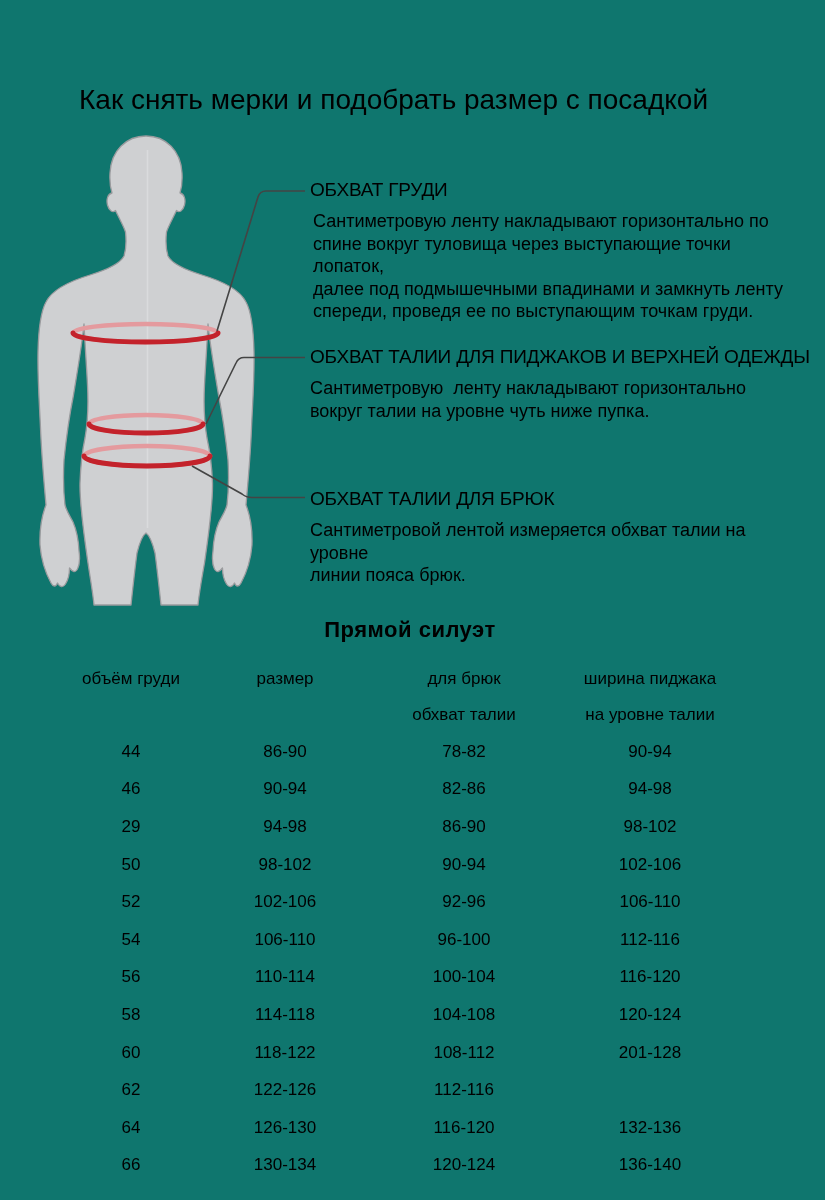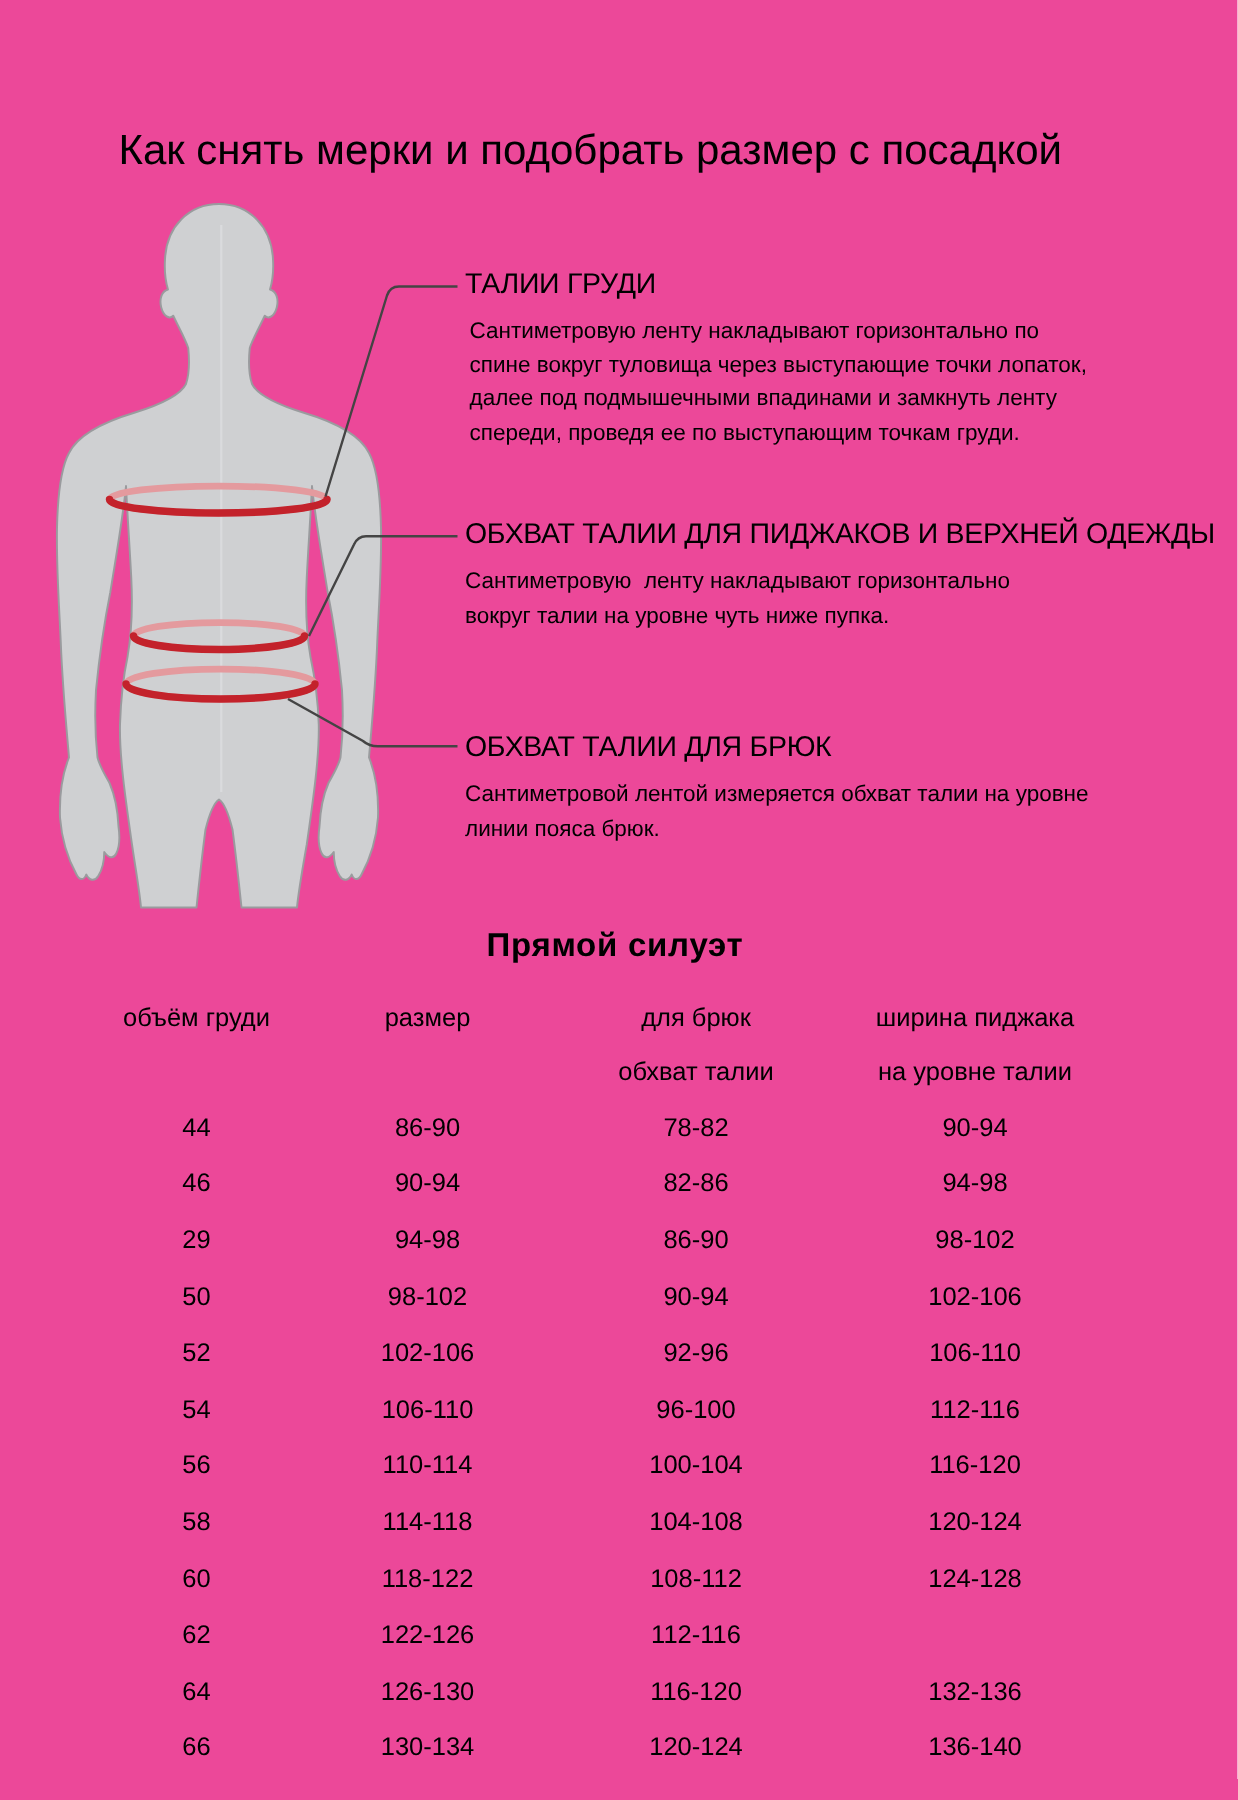--- a/index.html
+++ b/index.html
@@ -1,27 +1,27 @@
 <!DOCTYPE html>
 <html><head>
 <meta charset="utf-8">
 <style>
   html,body{margin:0;padding:0;background:#fff;}
   .canvas{
-    position:relative;width:825px;height:1200px;background:#ec4899;
+    position:relative;width:825px;height:1200px;background:#0f766e;
     font-family:"Liberation Sans",sans-serif;color:#000;overflow:hidden;
   }
   .page-title{
     position:absolute;left:79px;top:84px;font-size:28px;font-weight:400;
     letter-spacing:0;white-space:nowrap;
   }
   .diagram-svg{position:absolute;left:0;top:0;}
   .measure{position:absolute;left:310px;width:480px;}
   .m-head{font-size:19px;line-height:23px;letter-spacing:-0.2px;white-space:nowrap;}
-  .m-body{margin-top:9px;font-size:15px;line-height:22.5px;white-space:pre-wrap;}
+  .m-body{margin-top:9px;font-size:18px;line-height:22.5px;white-space:pre-wrap;}
   .m-body.indent{padding-left:3px;}
   .tbl-title{
     position:absolute;left:80px;top:617px;width:660px;text-align:center;
     font-size:22px;font-weight:700;letter-spacing:0.5px;
   }
   .tbl{position:absolute;left:80px;top:661px;width:680px;}
   .thead,.trow{display:grid;grid-template-columns:102px 206px 152px 220px;}
   .hcell{text-align:center;font-size:17px;line-height:36px;height:72px;}
   .trow{height:37.6px;align-items:center;}
   .cell{text-align:center;font-size:17px;}
@@ -115,21 +115,21 @@
       <ellipse cx="147" cy="456" rx="63" ry="10" fill="none" stroke="#e49a9e" stroke-width="4.5"></ellipse>
       <path d="M 84 456 A 63 10 0 0 0 210 456" fill="none" stroke="#c3222b" stroke-width="5" stroke-linecap="round"></path>
     </g>
 
     <path d="M 217 331 L 258 197 Q 260 191 266 191 L 305 191" fill="none" stroke="#444444" stroke-width="1.6"></path>
     <path d="M 206 424 L 236 363 Q 238.5 357.5 244 357.5 L 305 357.5" fill="none" stroke="#444444" stroke-width="1.6"></path>
     <path d="M 192 466 L 242 494 Q 246 497.5 252 497.5 L 305 497.5" fill="none" stroke="#444444" stroke-width="1.6"></path>
   </svg>
 
   <section class="measure" style="top:178px;">
-    <div class="m-head">ТАЛИИ ГРУДИ</div>
+    <div class="m-head">ОБХВАТ ГРУДИ</div>
     <div class="m-body indent">Сантиметровую ленту накладывают горизонтально по
 спине вокруг туловища через выступающие точки лопаток,
 далее под подмышечными впадинами и замкнуть ленту
 спереди, проведя ее по выступающим точкам груди.</div>
   </section>
 
   <section class="measure" style="top:345px;">
     <div class="m-head">ОБХВАТ ТАЛИИ ДЛЯ ПИДЖАКОВ И ВЕРХНЕЙ ОДЕЖДЫ</div>
     <div class="m-body">Сантиметровую  ленту накладывают горизонтально
 вокруг талии на уровне чуть ниже пупка.</div>
@@ -208,21 +208,21 @@
     <div class="trow">
       <div class="cell">58</div>
       <div class="cell">114-118</div>
       <div class="cell">104-108</div>
       <div class="cell">120-124</div>
     </div>
     <div class="trow">
       <div class="cell">60</div>
       <div class="cell">118-122</div>
       <div class="cell">108-112</div>
-      <div class="cell">124-128</div>
+      <div class="cell">201-128</div>
     </div>
     <div class="trow">
       <div class="cell">62</div>
       <div class="cell">122-126</div>
       <div class="cell">112-116</div>
     </div>
     <div class="trow">
       <div class="cell">64</div>
       <div class="cell">126-130</div>
       <div class="cell">116-120</div>

